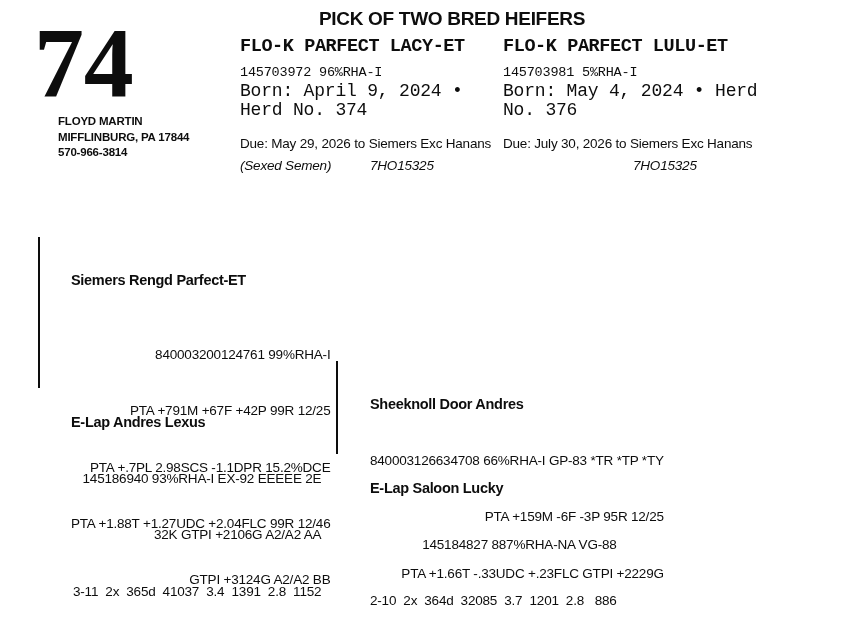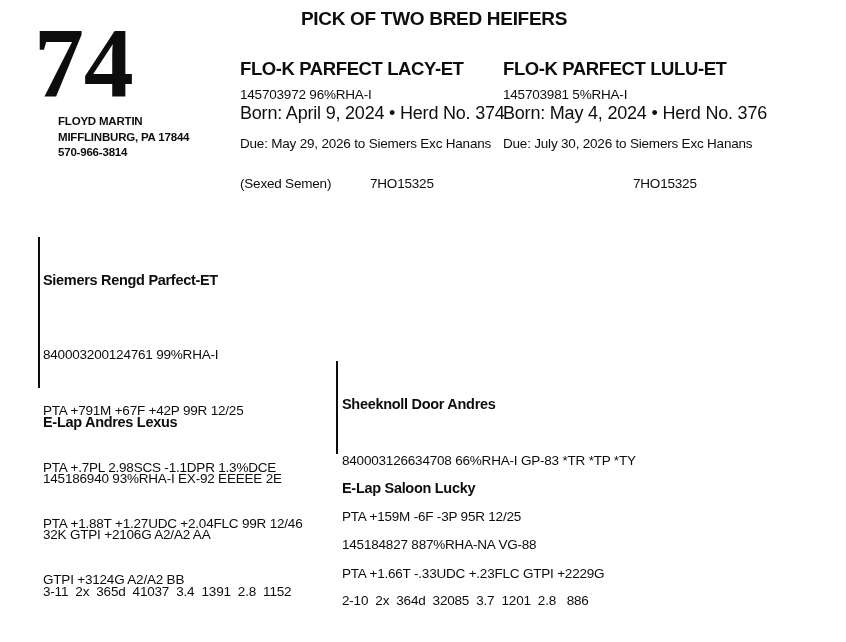--- a/index.html
+++ b/index.html
@@ -9,21 +9,21 @@
     width: 846px;
     height: 642px;
     background: #ffffff;
     font-family: "Liberation Sans", sans-serif;
     color: #0d0d0d;
     letter-spacing: -0.2px;
     overflow: hidden;
   }
   .page-title {
     position: absolute;
-    top: 8px; left: 40px; width: 788px;
+    top: 8px; left: 58px; width: 788px;
     text-align: center;
     font-size: 19px;
     font-weight: bold;
     letter-spacing: -0.3px;
   }
   .lot-number {
     position: absolute;
     top: 5px; left: 34px;
     font-family: "Liberation Serif", serif;
     font-weight: bold;
@@ -31,38 +31,38 @@
     line-height: 1.15;
   }
   .seller {
     position: absolute;
     top: 114px; left: 40px;
     font-size: 11.5px;
     font-weight: bold;
     line-height: 15.5px;
     margin-left: 18px;
   }
-  .heifer-col { position: absolute; top: 58px; width: 265px; }
+  .heifer-col { position: absolute; top: 36px; width: 265px; font-family: Liberation Mono, monospace; }
   .heifer-col.col-1 { left: 240px; }
   .heifer-col.col-2 { left: 503px; }
   .heifer-name { font-size: 18.5px; font-weight: bold; line-height: 22px; letter-spacing: -0.4px; }
   .heifer-reg  { font-size: 13.5px; line-height: 19px; margin-top: 5px; }
   .heifer-born { font-size: 18px; line-height: 19px; }
   .due-block { position: absolute; top: 134px; width: 265px; font-size: 13.5px; line-height: 20px; }
   .due-block.col-1 { left: 240px; }
   .due-block.col-2 { left: 503px; }
-  .due-row2 { display: flex; margin-top: 20px; }
+  .due-row2 { display: flex; margin-top: 2px; font-style: italic; }
   .semen-note { width: 130px; }
   .service-sire { }
   .ped-bracket { position: absolute; width: 2px; background: #0d0d0d; }
   .bracket-1 { left: 38px; top: 237px; height: 151px; }
   .bracket-2 { left: 336px; top: 361px; height: 93px; }
-  .ped-block { position: absolute; white-space: pre; }
+  .ped-block { position: absolute; white-space: pre; margin-left: 28px; }
   .ped-heading { font-size: 14.5px; font-weight: bold; line-height: 21px; letter-spacing: -0.3px; }
-  .ped-line { font-size: 13.5px; line-height: 20.3px; }
+  .ped-line { font-size: 13.5px; line-height: 20.3px; text-align: right; }
   .sire-1 { left: 43px; top: 234px; }
   .dam-1  { left: 43px; top: 376px; }
   .sire-2 { left: 342px; top: 358px; }
   .dam-2  { left: 342px; top: 442px; }
 </style>
 </head>
 <body>
 
 <div class="page">
 
@@ -105,21 +105,21 @@
   </div>
 
   <div class="ped-bracket bracket-1"></div>
   <div class="ped-bracket bracket-2"></div>
 
   <div class="ped-block sire-1">
     <div class="ped-heading">Siemers Rengd Parfect-ET</div>
     
     <div class="ped-line">840003200124761 99%RHA-I</div>
     <div class="ped-line">PTA +791M +67F +42P 99R 12/25</div>
-    <div class="ped-line">PTA +.7PL 2.98SCS -1.1DPR 1.3%DCE</div>
+    <div class="ped-line">PTA +.7PL 2.98SCS -1.1DPR 15.2%DCE</div>
     <div class="ped-line">PTA +1.88T +1.27UDC +2.04FLC 99R 12/46</div>
     <div class="ped-line">GTPI +3124G A2/A2 BB</div>
   </div>
 
   <div class="ped-block dam-1">
     <div class="ped-heading">E-Lap Andres Lexus</div>
     <div class="ped-line">145186940 93%RHA-I EX-92 EEEEE 2E</div>
     <div class="ped-line">32K GTPI +2106G A2/A2 AA</div>
     <div class="ped-line">3-11  2x  365d  41037  3.4  1391  2.8  1152</div>
     <div class="ped-line">5-01  2x  365d  39272  3.3  1312  2.7  1060</div>

